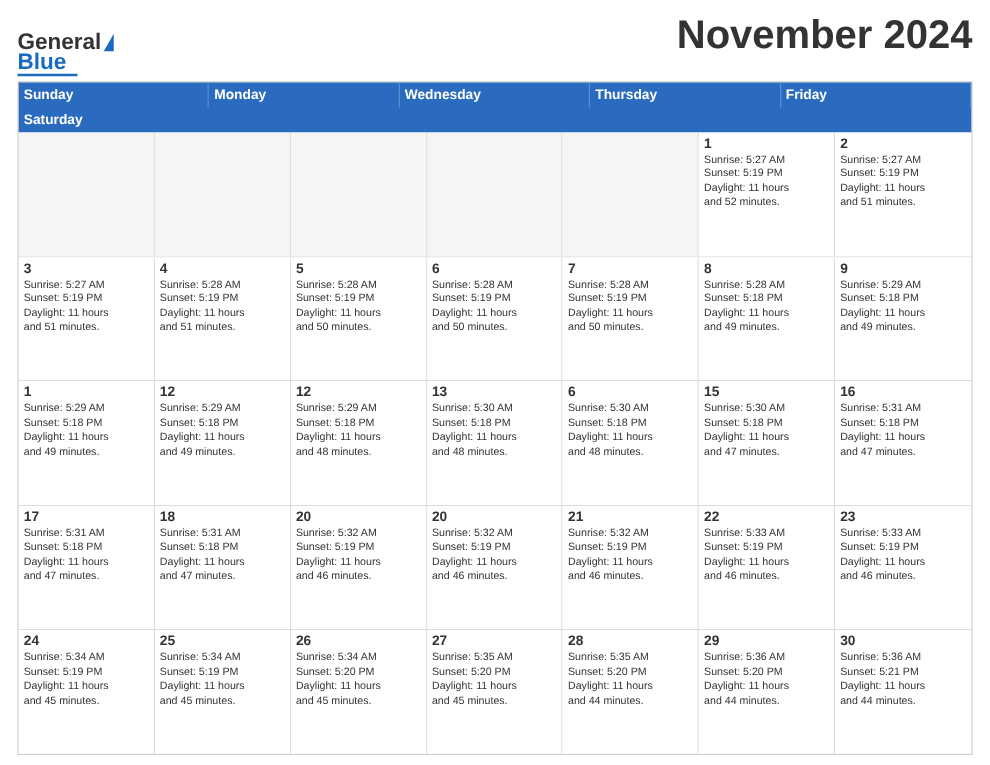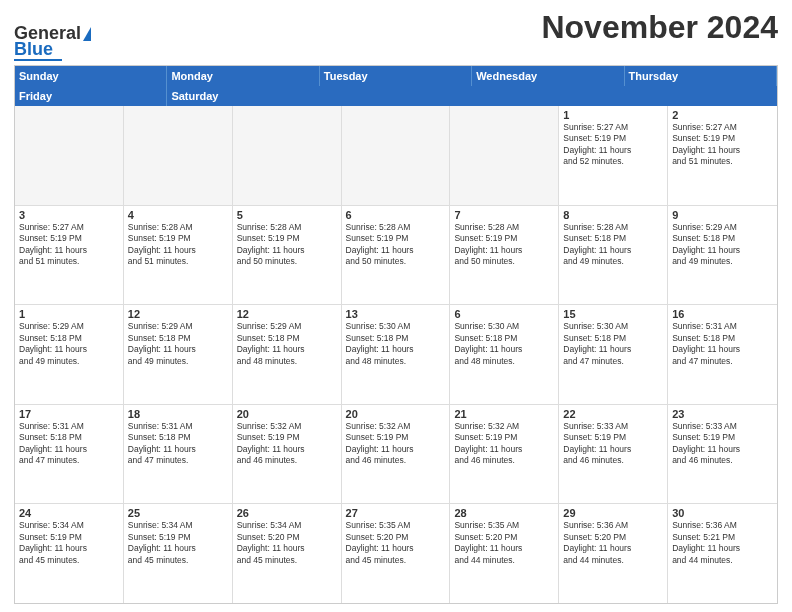--- a/index.html
+++ b/index.html
@@ -150,21 +150,20 @@
     </div>
     <div class="title-block">
       <div class="month-title">November 2024</div>
     </div>
   </div>
 
   <div class="calendar">
     <div class="cal-header">
     <div class="cal-header-cell">Sunday</div>
         <div class="cal-header-cell">Monday</div>
-        <div class="cal-header-cell">Tuesday</div>
         <div class="cal-header-cell">Wednesday</div>
         <div class="cal-header-cell">Thursday</div>
         <div class="cal-header-cell">Friday</div>
         <div class="cal-header-cell">Saturday</div>
       </div>
     <div class="cal-body">
     <div class="cal-row">
           <div class="cal-cell empty"></div>
           <div class="cal-cell empty"></div>
           <div class="cal-cell empty"></div>

